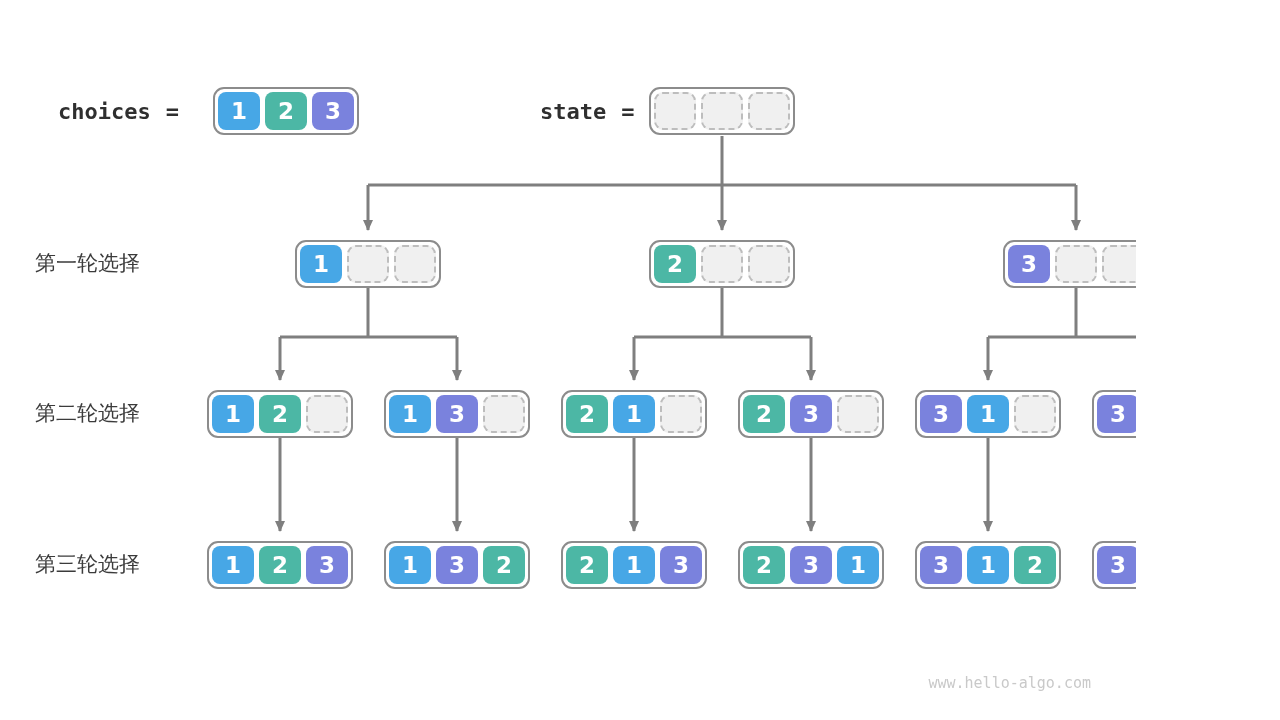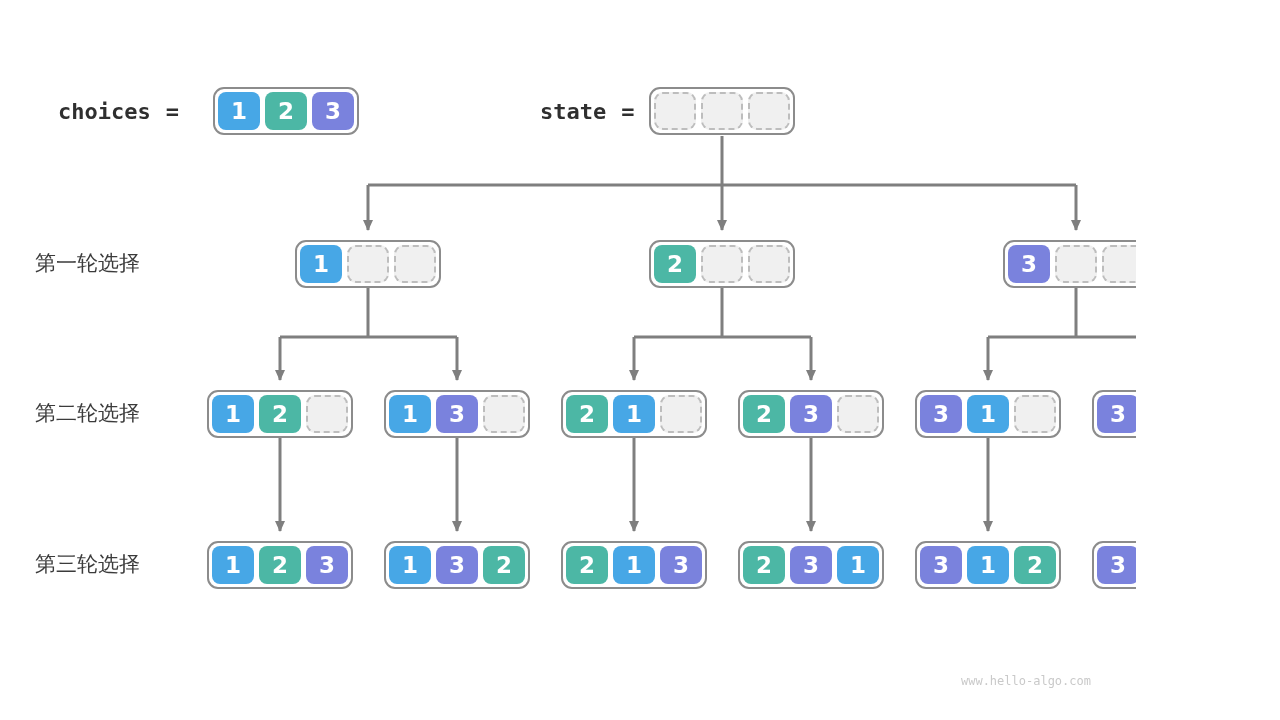--- a/index.html
+++ b/index.html
@@ -33,21 +33,21 @@
     position:absolute;left:35px;font-size:21px;color:#3b3b3b;
     height:50px;display:flex;align-items:center;font-weight:500;
   }
   
   #connectors{position:absolute;left:0;top:0;}
   .wire{stroke:#7f7f7f;stroke-width:3;fill:none;}
   
   .watermark{
     position:absolute;right:45px;top:674px;
     font-family:"DejaVu Sans Mono","Liberation Mono",monospace;
-    font-size:12px;color:#c9c9c9;
+    font-size:15px;color:#c9c9c9;
   }
 </style>
 </head>
 <body>
 
 <div id="canvas">
 
   <svg id="connectors" width="1280" height="720">
     <defs>
       <marker id="arrow" markerUnits="userSpaceOnUse" markerWidth="14" markerHeight="12" refX="10" refY="5" orient="auto">

